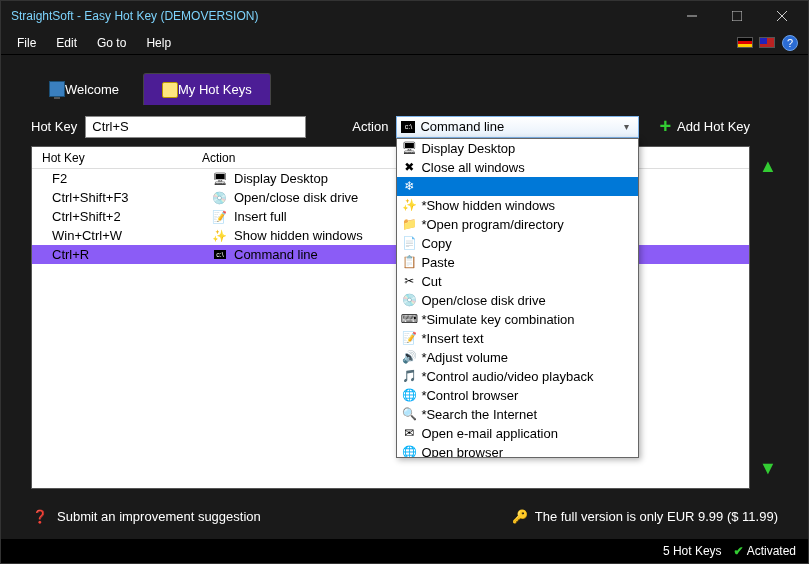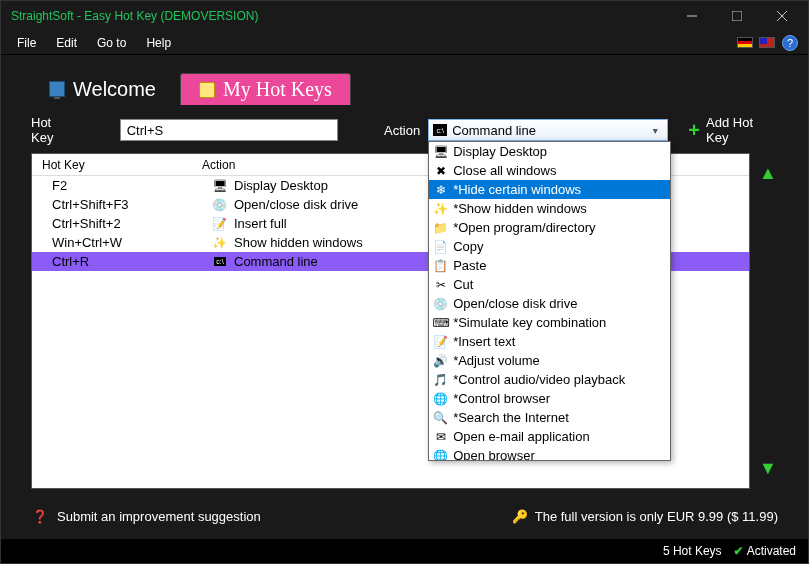--- a/index.html
+++ b/index.html
@@ -1,33 +1,33 @@
 <!DOCTYPE html>
 <html><head>
 <meta charset="utf-8">
 <style>
 * { box-sizing: border-box; margin: 0; padding: 0; }
 body { font-family: "Segoe UI", Tahoma, sans-serif; font-size: 12px; background: #fff; width: 809px; height: 564px; overflow: hidden; }
 .window { width: 809px; height: 564px; background: #1a1a1a; display: flex; flex-direction: column; border: 1px solid #333; }
-.titlebar { height: 30px; background: #1a1a1a; color: #22c55e; display: flex; align-items: center; padding: 0 4px 0 10px; }
+.titlebar { height: 30px; background: #1a1a1a; color: #7dd3fc; display: flex; align-items: center; padding: 0 4px 0 10px; }
 .titlebar .title { flex: 1; font-size: 12px; }
 .titlebar .winbtn { width: 45px; height: 28px; display: flex; align-items: center; justify-content: center; color: #ccc; cursor: default; }
 .menubar { height: 24px; background: #1a1a1a; color: #fff; display: flex; align-items: center; padding: 0 6px; border-bottom: 1px solid #000; }
 .menubar .mitem { padding: 3px 10px; cursor: default; }
 .menubar .spacer { flex: 1; }
 .menubar .flag { width: 16px; height: 11px; margin: 0 3px; border:1px solid #555; }
 .menubar .help-icon { width: 16px; height: 16px; border-radius: 50%; background: #2b6cd4; color: #fff; display: flex; align-items: center; justify-content: center; font-size: 11px; margin: 0 4px; border:1px solid #6aa0e8; }
 .tabs { display: flex; align-items: flex-end; padding: 18px 30px 0 30px; gap: 6px; }
-.tab { height: 32px; display: flex; align-items: center; gap: 8px; padding: 0 18px; color: #fff; font-size: 20px; font-weight: 500; cursor: default; border-radius: 3px 3px 0 0; }
-.tab.active { background: #ec4899; border: 1px solid #444; border-bottom: none; font-family: Liberation Serif, serif; }
+.tab { height: 32px; display: flex; align-items: center; padding: 0 18px; color: #fff; font-size: 13px; font-weight: 500; cursor: default; border-radius: 3px 3px 0 0; }
+.tab.active { background: #4c1d95; border: 1px solid #444; border-bottom: none; }
 .tab .ticon { width: 16px; height: 16px; }
 .controls-row { display: flex; align-items: center; padding: 10px 30px 8px 30px; gap: 8px; color: #fff; }
 .controls-row .lbl { font-size: 13px; }
 .controls-row input[type=text] { height: 22px; padding: 2px 6px; font-size: 13px; border: 1px solid #888; background: #fff; color: #000; }
-.hk-input { width: 221px; margin-left: 35px; }
+.hk-input { width: 221px; }
 .action-combo { position: relative; width: 243px; }
 .action-combo .face { height: 22px; border: 1px solid #7eb4ea; background: linear-gradient(#fff,#e7f1fb); display: flex; align-items: center; padding: 0 4px; cursor: default; color:#000; }
 .action-combo .face .sel { flex: 1; font-size: 13px; }
 .action-combo .face .arrow { width: 16px; text-align: center; color: #555; font-size: 10px; }
 .action-combo .mini-icon { width:14px;height:12px;background:#000;margin-right:5px;display:inline-flex;align-items:center;justify-content:center;color:#fff;font-size:7px; }
 .dropdown { position: absolute; top: 22px; left: 0; width: 243px; background: #fff; border: 1px solid #666; z-index: 100; max-height: 320px; overflow-y: auto; box-shadow: 2px 2px 6px rgba(0,0,0,0.3); }
 .dropdown::-webkit-scrollbar { width: 15px; }
 .dropdown::-webkit-scrollbar-track { background: #f0f0f0; }
 .dropdown::-webkit-scrollbar-thumb { background: #c0c0c0; border: 1px solid #a0a0a0; }
 .dd-item { height: 19px; display: flex; align-items: center; padding: 0 4px; cursor: default; color:#000; font-size:13px; }
@@ -121,21 +121,20 @@
           <div class="dd-item">
             <span class="dd-icon">🖥</span>
             <span>Display Desktop</span>
           </div>
           <div class="dd-item">
             <span class="dd-icon">✖</span>
             <span>Close all windows</span>
           </div>
           <div class="dd-item sel">
             <span class="dd-icon">❄</span>
-            <span>*Hide certain windows</span>
           </div>
           <div class="dd-item">
             <span class="dd-icon">✨</span>
             <span>*Show hidden windows</span>
           </div>
           <div class="dd-item">
             <span class="dd-icon">📁</span>
             <span>*Open program/directory</span>
           </div>
           <div class="dd-item">

